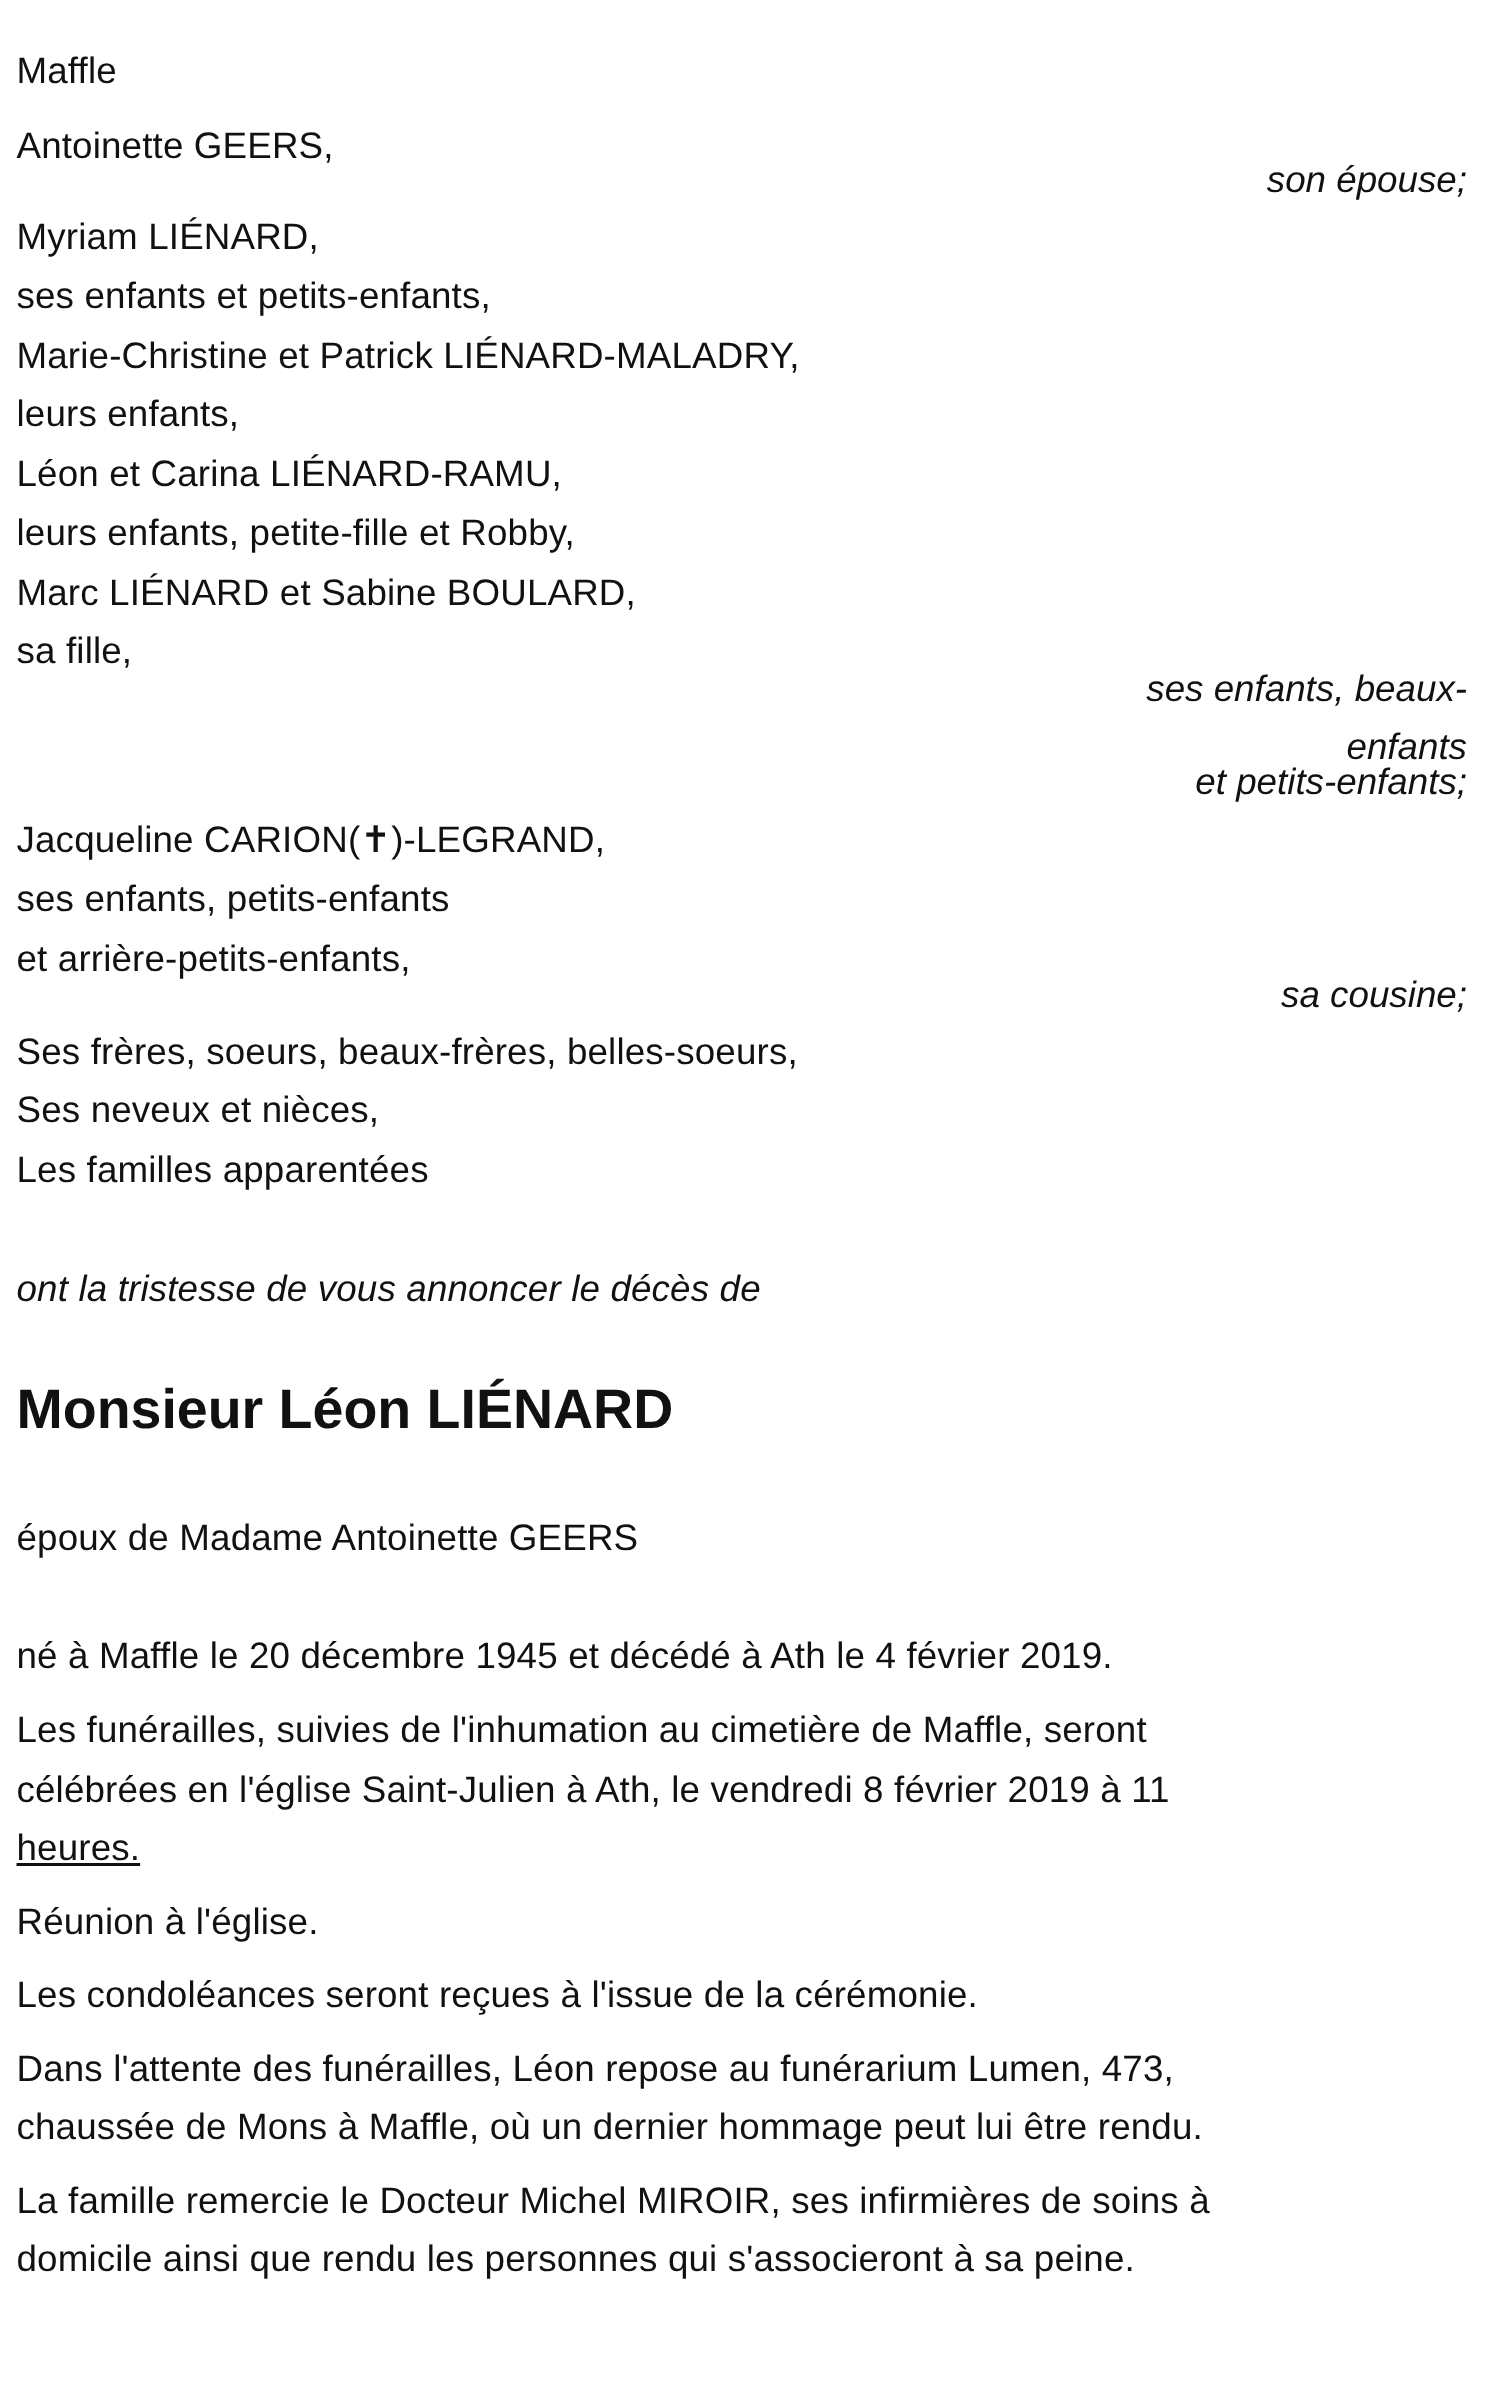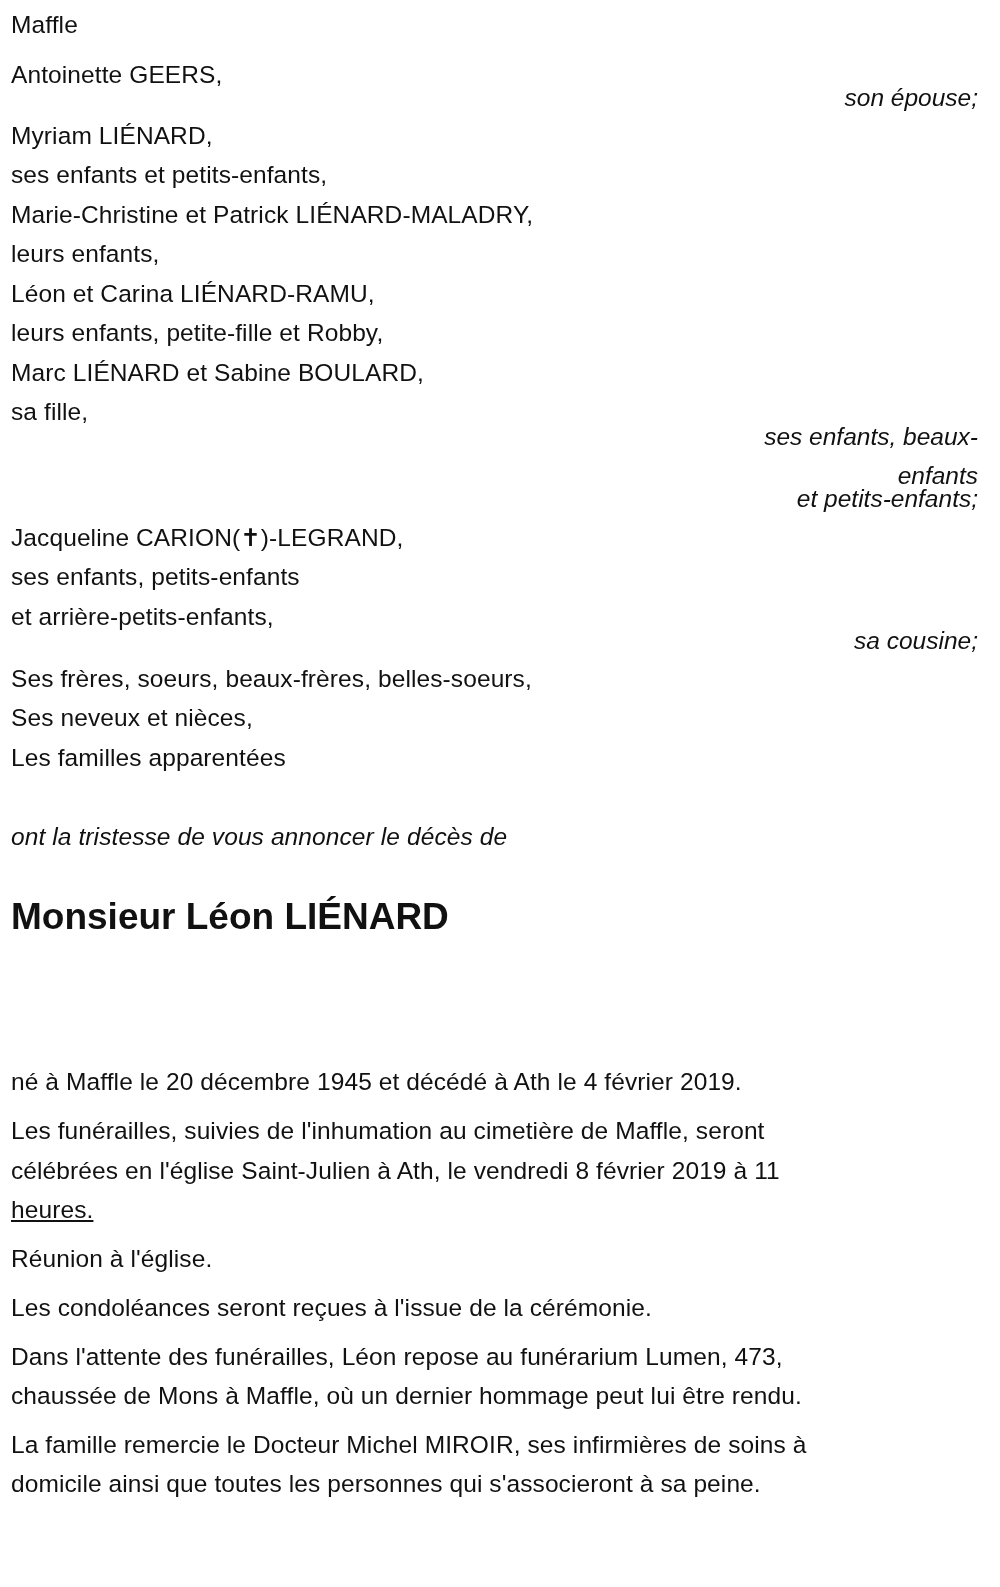--- a/index.html
+++ b/index.html
@@ -14,20 +14,21 @@
       color: #111111;
       font-family: "Liberation Sans", sans-serif;
       font-size: 24.5px;
       line-height: 39.5px;
       position: relative;
     }
     .page {
       position: relative;
       width: 1000px;
       height: 1225px;
+      margin-top: 23px;
     }
     .line {
       position: absolute;
       left: 11px;
       white-space: nowrap;
       letter-spacing: 0.1px;
     }
     .right {
       position: absolute;
       right: 22px;
@@ -79,37 +80,38 @@
   <div>
     <div class="line" style="top:659px;text-align:center;">Ses frères, soeurs, beaux-frères, belles-soeurs,</div>
     <div class="line" style="top:698px;">Ses neveux et nièces,</div>
     <div class="line" style="top:738px;">Les familles apparentées</div>
   </div>
 
   <div class="line" style="top:817px;font-style:italic;">ont la tristesse de vous annoncer le décès de</div>
 
   <div class="title" style="top:895px;">Monsieur Léon LIÉNARD</div>
 
+  <div class="line" style="top:983px;">époux de Madame Antoinette GEERS</div>
 
   <div class="line" style="top:1062px;">né à Maffle le 20 décembre 1945 et décédé à Ath le 4 février 2019.</div>
 
   <div>
     <div class="line" style="top:1111px;">Les funérailles, suivies de l'inhumation au cimetière de Maffle, seront</div>
     <div class="line" style="top:1151px;">célébrées en l'église Saint-Julien à Ath, le vendredi 8 février 2019 à 11</div>
     <div class="line" style="top:1190px;text-decoration:underline;">heures.</div>
   </div>
 
   <div class="line" style="top:1288px;">Les condoléances seront reçues à l'issue de la cérémonie.</div>
 
   <div class="line" style="top:1239px;">Réunion à l'église.</div>
 
   <div>
     <div class="line" style="top:1337px;">Dans l'attente des funérailles, Léon repose au funérarium Lumen, 473,</div>
     <div class="line" style="top:1376px;">chaussée de Mons à Maffle, où un dernier hommage peut lui être rendu.</div>
   </div>
 
   <div>
     <div class="line" style="top:1425px;">La famille remercie le Docteur Michel MIROIR, ses infirmières de soins à</div>
-    <div class="line" style="top:1464px;">domicile ainsi que toutes les personnes qui s'associeront à sa peine.</div>
+    <div class="line" style="top:1464px;">domicile ainsi que rendu les personnes qui s'associeront à sa peine.</div>
   </div>
 
 
 </div>
 
 </body></html>

